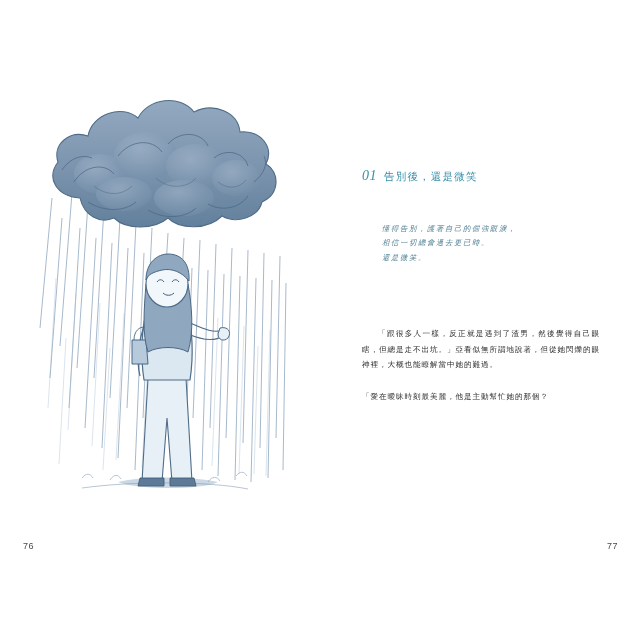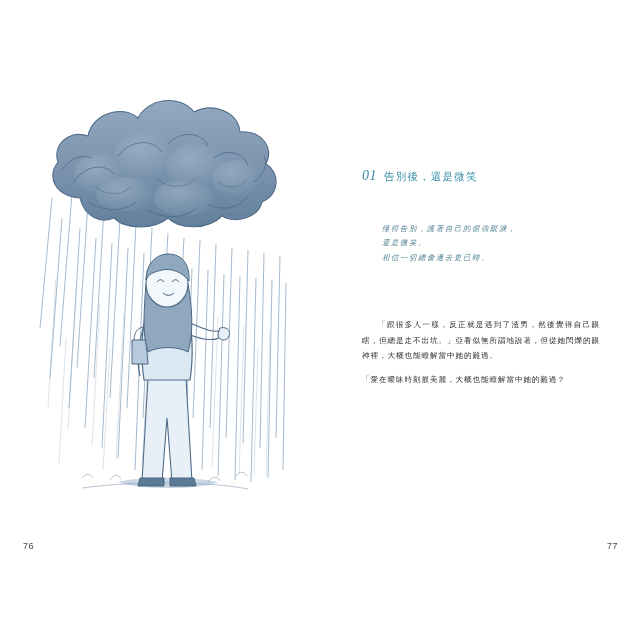--- a/index.html
+++ b/index.html
@@ -101,23 +101,22 @@
     top: 310px;
     width: 238px;
     color: #2c2c2c;
     font-family: "DejaVu Sans", sans-serif;
     font-size: 7.6px;
     line-height: 2.05;
     letter-spacing: 0.9px;
     text-align: justify;
   }
   .body-text p {
-    margin: 8px 0 3px 0;
+    margin: 16px 0 3px 0;
     text-indent: 16px;
-    font-family: Liberation Mono, monospace;
   }
   .body-text p.quote { text-indent: 0; }
 </style>
 </head>
 <body>
 
 <div class="spread">
 
   <div class="page-left">
 
@@ -279,25 +278,25 @@
 
   <div class="page-right">
 
     <div class="chapter-head">
       <span class="chapter-num">01</span>
       <span class="chapter-title">告別後，還是微笑</span>
     </div>
 
     <div class="epigraph">
       <div>懂得告別，護著自己的倔強眼淚，</div>
+      <div>相信一切總會過去更已時。</div>
       <div>還是微笑。</div>
-      <div>相信一切總會過去更已時。</div>
     </div>
 
     <div class="body-text">
       <p>「跟很多人一樣，反正就是遇到了渣男，然後覺得自己眼瞎，但總是走不出坑。」亞看似無所謂地說著，但從她閃爍的眼神裡，大概也能瞭解當中她的難過。</p>
-      <p class="quote">「愛在曖昧時刻最美麗，大概也能瞭解當中她的難過？</p>
+      <p class="quote">「愛在曖昧時刻最美麗，他是主動幫忙她的那個？</p>
     </div>
 
     <div class="folio folio-right">77</div>
   </div>
 
 </div>
 
 </body></html>

